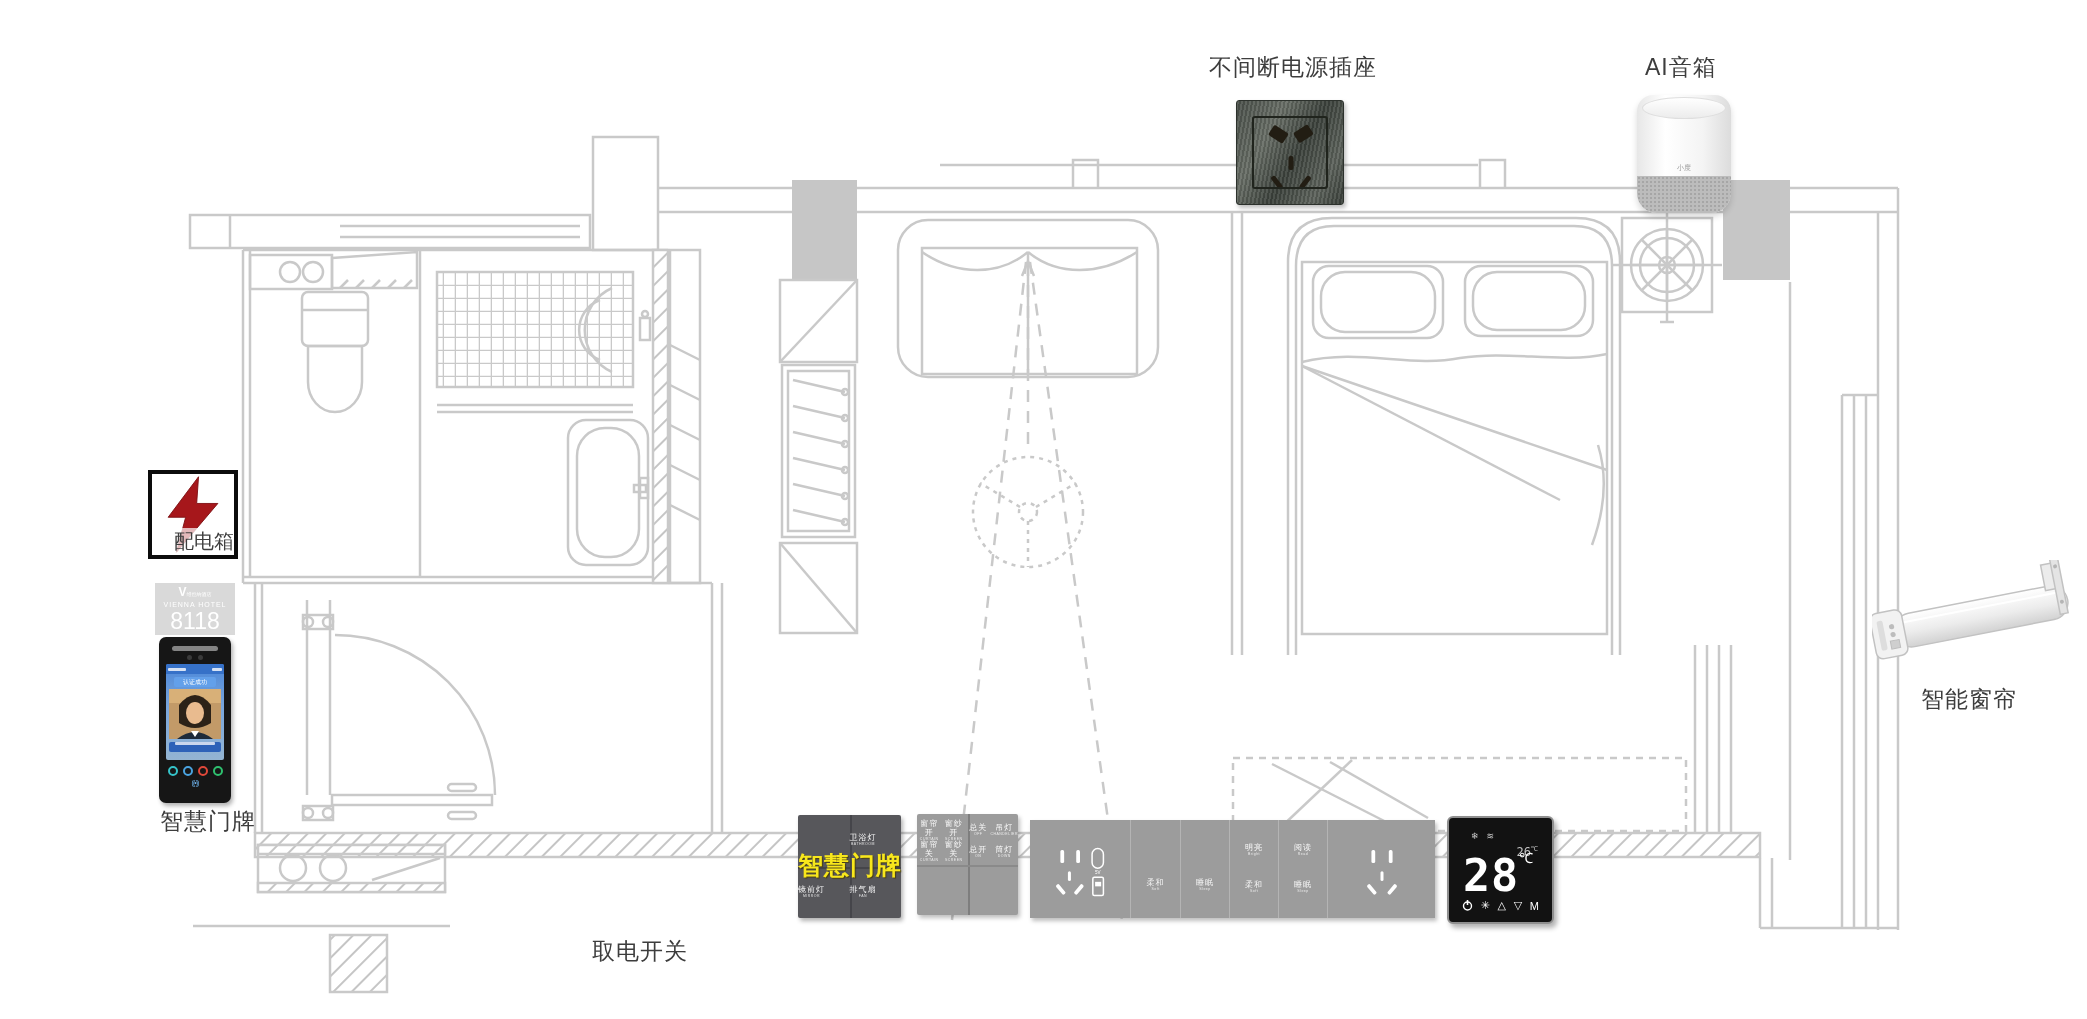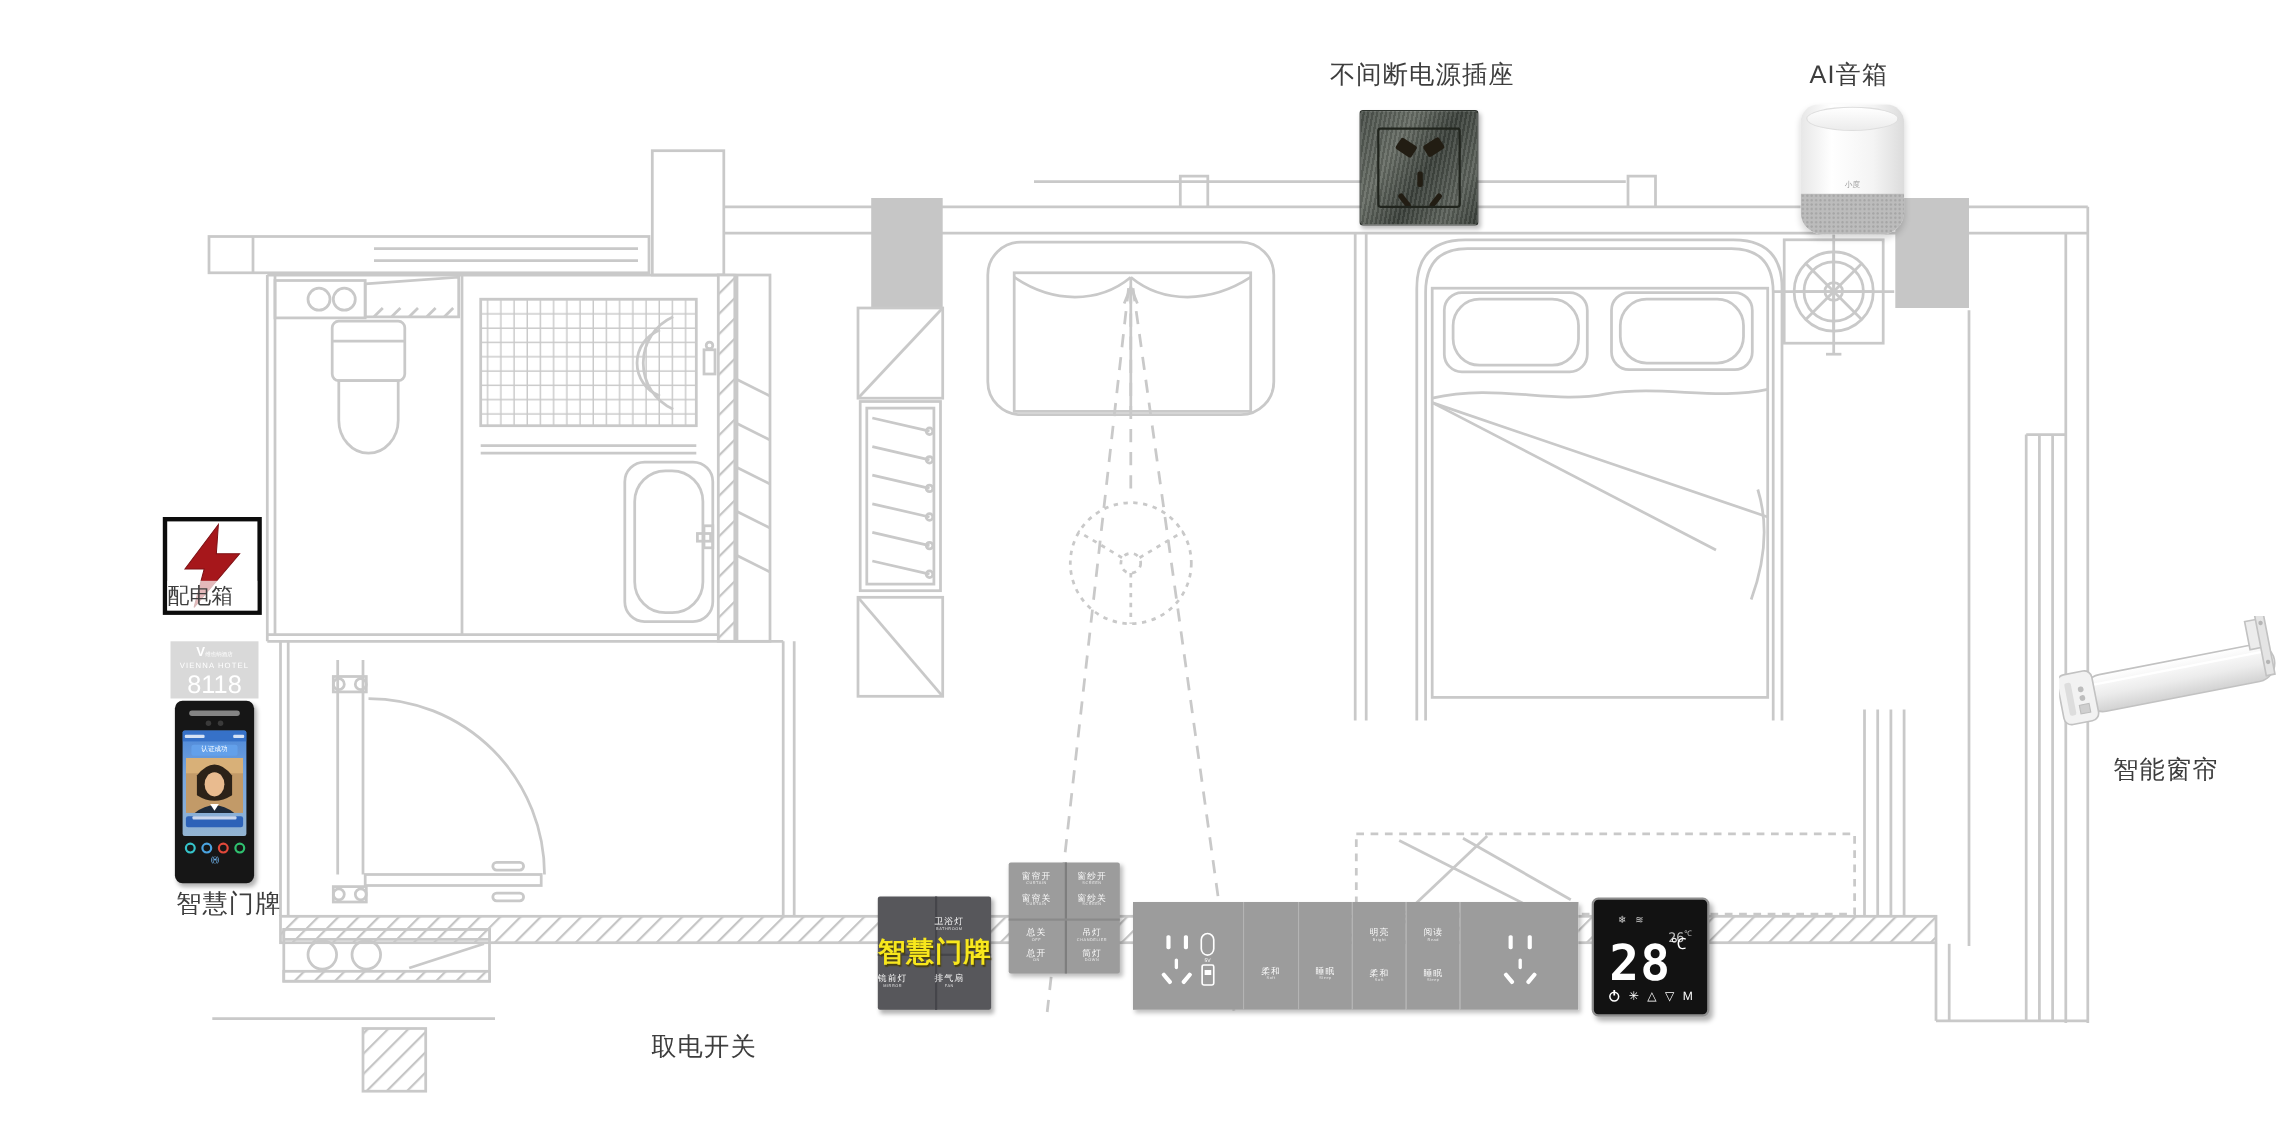--- a/index.html
+++ b/index.html
@@ -22,21 +22,21 @@
     background:linear-gradient(90deg,#e7e7e7,#ffffff 30%,#f4f4f4 70%,#dcdcdc);
     box-shadow:0 4px 6px rgba(0,0,0,.15);}
   .speaker .cap{position:absolute;top:2px;left:5px;right:5px;height:22px;border-radius:50%;
     background:linear-gradient(180deg,#ffffff,#ececec);border:1px solid #dedede;}
   .speaker .brand{position:absolute;bottom:40px;width:100%;text-align:center;font-size:7px;color:#9b9b9b;}
   .speaker .fabric{position:absolute;bottom:0;left:0;right:0;height:37px;border-radius:0 0 20px 20px;
     background-color:#bcbcbc;background-image:radial-gradient(#a6a6a6 1px, transparent 1.2px);background-size:4px 4px;}
 
   
   .distbox{left:148px;top:470px;width:90px;height:89px;background:#fff;border:4px solid #0c0c0c;}
-  .distbox .txt{position:absolute;bottom:0;width:100%;text-align:left;font-size:20px;color:#3f3f3f;background:rgba(255,255,255,.7);margin-top:17px;}
+  .distbox .txt{position:absolute;bottom:0;width:100%;text-align:right;font-size:20px;color:#3f3f3f;background:rgba(255,255,255,.7);margin-top:17px;}
 
   
   .doorplate{left:155px;top:583px;width:80px;height:225px;}
   .dp-sign{position:absolute;top:0;left:0;width:80px;height:52px;background:#d9d9d9;color:#fff;text-align:center;}
   .dp-logo{font-size:12px;font-weight:bold;line-height:12px;padding-top:3px;}
   .dp-logo small{font-size:5px;font-weight:normal;}
   .dp-hotel{font-size:7px;letter-spacing:1px;line-height:9px;}
   .dp-room{font-size:23px;font-weight:300;line-height:24px;}
   .dp-body{position:absolute;top:54px;left:4px;width:72px;height:166px;background:#161616;border-radius:7px;
     box-shadow:2px 3px 4px rgba(0,0,0,.3);}
@@ -64,22 +64,22 @@
   .pswitch .cn{position:absolute;left:0;right:0;top:44px;text-align:center;font-size:7.5px;font-weight:bold;color:#242424;}
   .pswitch .en{position:absolute;left:0;right:0;top:55px;text-align:center;font-size:4px;color:#343434;line-height:5px;}
 
   
   .panel1{left:798px;top:815px;width:103px;height:103px;background:#57575b;border-radius:2px;
     display:grid;grid-template-columns:1fr 1fr;grid-template-rows:1fr 1fr;box-shadow:2px 3px 4px rgba(0,0,0,.3);}
   .panel1:before{content:"";position:absolute;left:50%;top:0;bottom:0;width:2px;background:#45454a;}
   .panel1:after{content:"";position:absolute;top:50%;left:0;right:0;height:2px;background:#45454a;}
   .p1cell{display:flex;align-items:center;justify-content:flex-start;}
   .bg-gray{background:#9c9c9c;}
-  .panel2{left:917px;top:784px;width:101px;height:101px;border-radius:2px;
-    display:grid;grid-template-columns:1fr 1fr;grid-template-rows:1fr 1fr;box-shadow:2px 3px 4px rgba(0,0,0,.25);}
+  .panel2{left:917px;top:814px;width:101px;height:101px;border-radius:2px;
+    display:grid;grid-template-columns:1fr 1fr 1fr 1fr;grid-template-rows:1fr 1fr;box-shadow:2px 3px 4px rgba(0,0,0,.25);}
   .panel2:before{content:"";position:absolute;left:50%;top:0;bottom:0;width:2px;background:#7e7e7e;}
   .panel2:after{content:"";position:absolute;top:50%;left:0;right:0;height:2px;background:#8a8a8a;}
   .p2cell{display:flex;flex-direction:column;justify-content:space-around;align-items:center;padding:6px 0;}
   .sg{text-align:center;color:#fff;line-height:1.1;}
   .sg .cn{font-size:8px;letter-spacing:1px;display:block;opacity:.95;}
   .sg .en{font-size:3.5px;display:block;opacity:.8;letter-spacing:.5px;}
   .strip{left:1030px;top:820px;width:405px;height:98px;display:flex;box-shadow:2px 3px 4px rgba(0,0,0,.25);}
   .strip .mod{position:relative;height:100%;border-left:1px solid #b4b4b4;display:flex;flex-direction:column;
     align-items:center;justify-content:space-around;padding:12px 0;}
   .strip .mod:first-child{border-left:none;}

